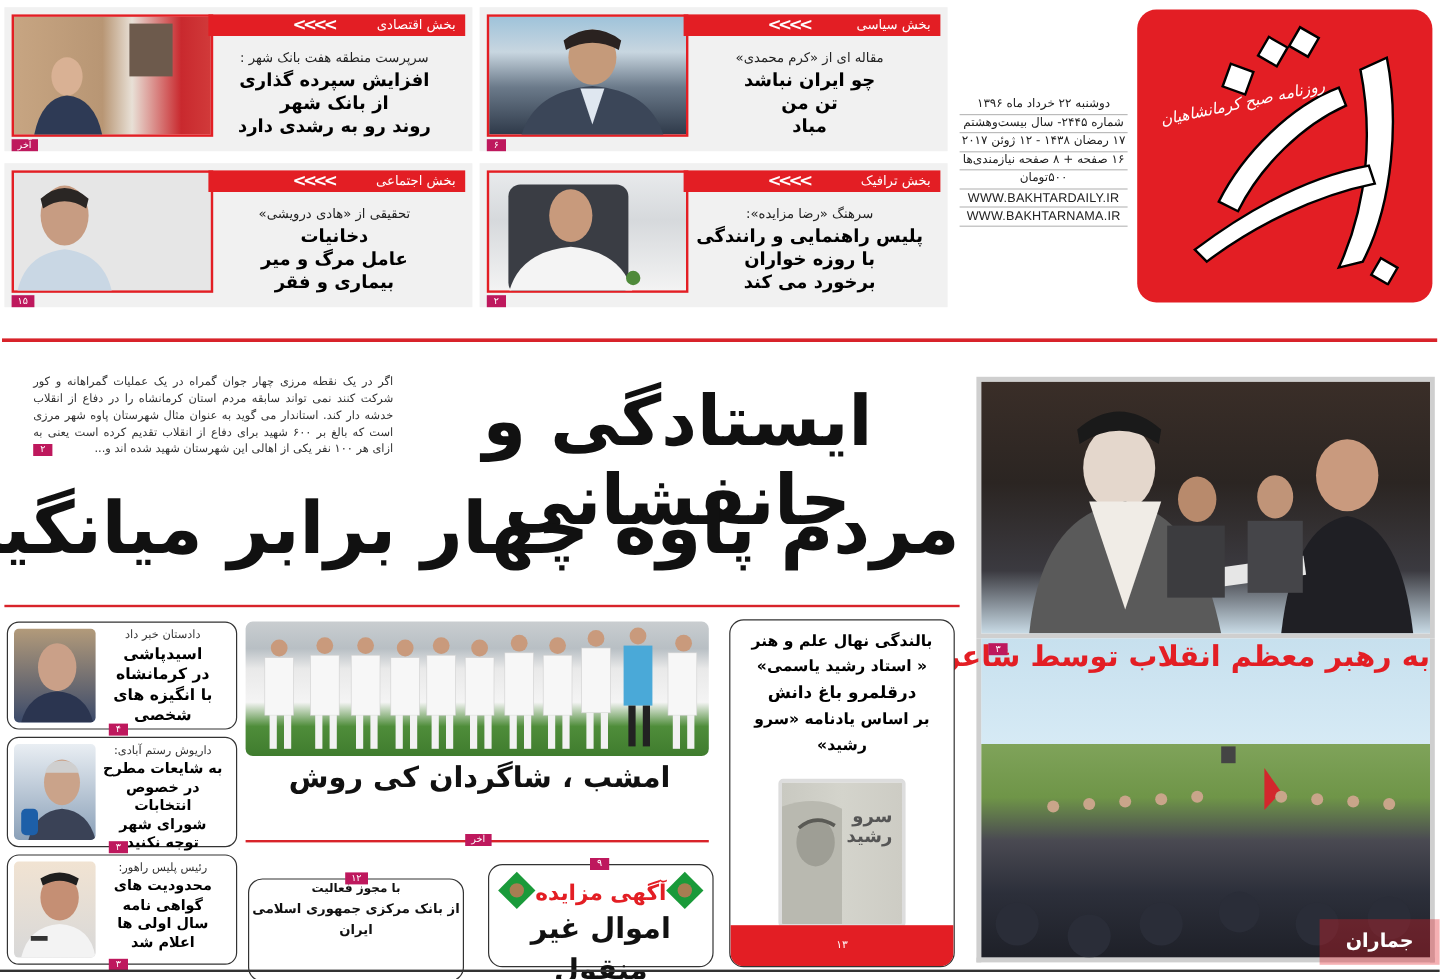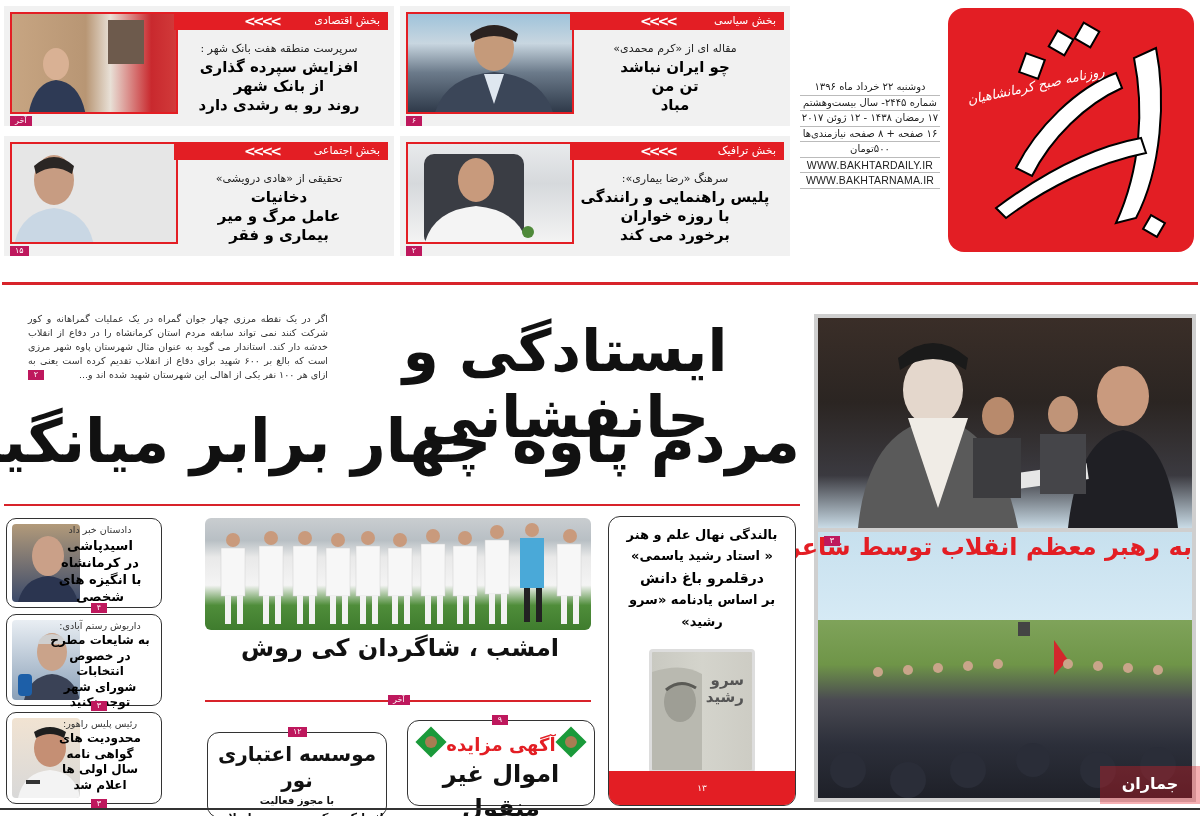--- a/index.html
+++ b/index.html
@@ -100,21 +100,21 @@
     background: linear-gradient(180deg,#7fa35a 0%,#6f9548 25%,#4a4a52 45%,#2c2f3a 70%,#1e2028 100%);
     overflow: hidden;
   }
   .watermark {
     left: 1100px; top: 766px; width: 100px; height: 38px; background: rgba(227,30,36,0.35);
     color: #fff; font-size: 16px; font-weight: bold; text-align: center; line-height: 36px;
   }
 
   
   .mini {
-    left: 6px; width: 156px; border: 1.5px solid #333; border-radius: 10px; background: #fff; text-decoration: underline;
+    left: 6px; width: 192px; border: 1.5px solid #333; border-radius: 10px; background: #fff; text-decoration: underline;
   }
   .mini .mphoto {
     position: absolute; left: 5px; top: 5px; width: 68px; border-radius: 4px; overflow: hidden;
   }
   .mini .mtext { position: absolute; right: 6px; top: 4px; width: 110px; text-align: center; }
   .mini .mk { font-size: 9.5px; color: #333; line-height: 14px; }
   .mini .mh { font-size: 13px; font-weight: bold; line-height: 17px; color: #000; }
   .mini .pg-badge { left: 84px; bottom: -6px; }
 
   
@@ -239,21 +239,21 @@
       <rect x="20" y="10" width="100" height="92" rx="10" fill="#3a3d44"></rect>
       <ellipse cx="72" cy="36" rx="18" ry="22" fill="#c89a7c"></ellipse>
       <path d="M20 102 Q28 66 72 62 Q116 66 124 102 Z" fill="#f4f4f4"></path>
       <circle cx="124" cy="88" r="6" fill="#4f8a3a"></circle>
     </svg>
   </div>
   <div class="section-bar">
     <span>بخش ترافیک</span>
     <span class="chev">&lt;&lt;&lt;&lt;</span>
   </div>
-  <div class="kicker">سرهنگ «رضا بیماری»:</div>
+  <div class="kicker">سرهنگ «رضا مزایده»:</div>
   <div class="head">
     <div>پلیس راهنمایی و رانندگی</div>
     <div>با روزه خواران</div>
     <div>برخورد می کند</div>
   </div>
   <div class="pg-badge">۲</div>
 </div>
 
 <div class="abs teaser" style="left:4px; top:136px;">
   <div class="photo" style="background:#e6e6e6;">
@@ -450,21 +450,20 @@
 </div>
 <div class="abs football-head">
   <div>امشب ، شاگردان کی روش</div>
 </div>
 <div class="abs football-rule">
   <div class="pg-badge">آخر</div>
 </div>
 
 <div class="abs ad-box ad-noor">
   <div class="pg-badge" style="left:80px; top:-6px;">۱۲</div>
-  <div class="t1">موسسه اعتباری نور</div>
   <div class="t2">با مجوز فعالیت</div>
   <div class="t3">از بانک مرکزی جمهوری اسلامی ایران</div>
 </div>
 
 <div class="abs ad-box ad-auction">
   <div class="pg-badge" style="left:84px; top:-6px;">۹</div>
   <div class="diamond" style="right:12px;"></div>
   <div class="diamond" style="left:12px;"></div>
   <div class="t1">آگهی مزایده</div>
   <div class="t2">اموال غیر منقول</div>

